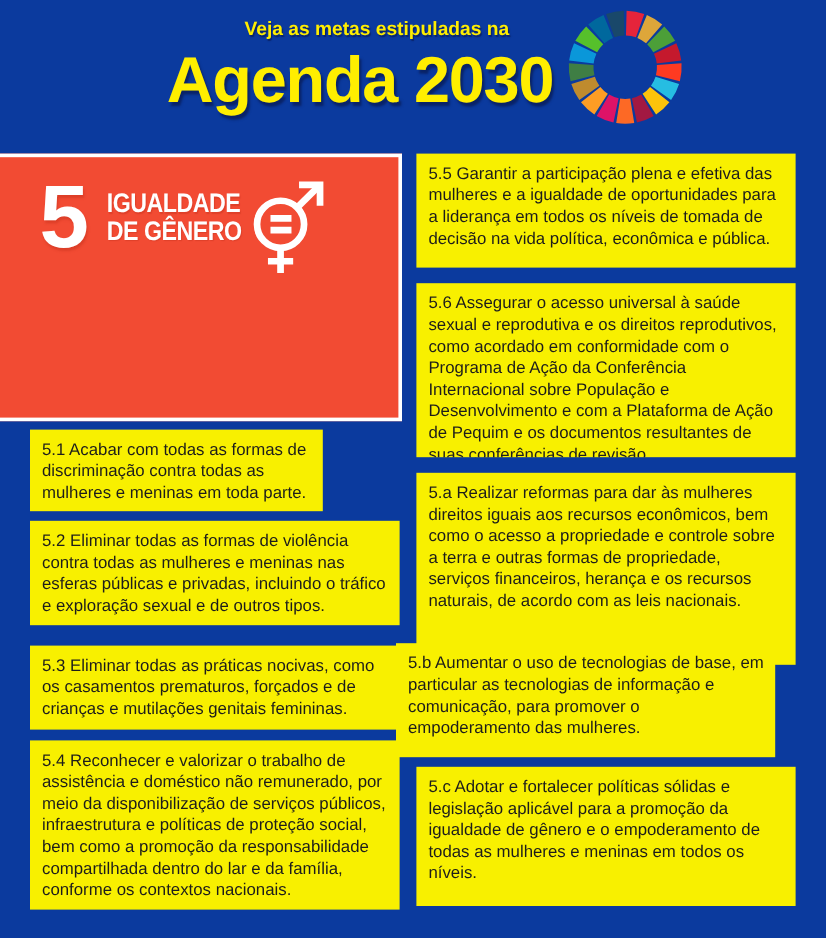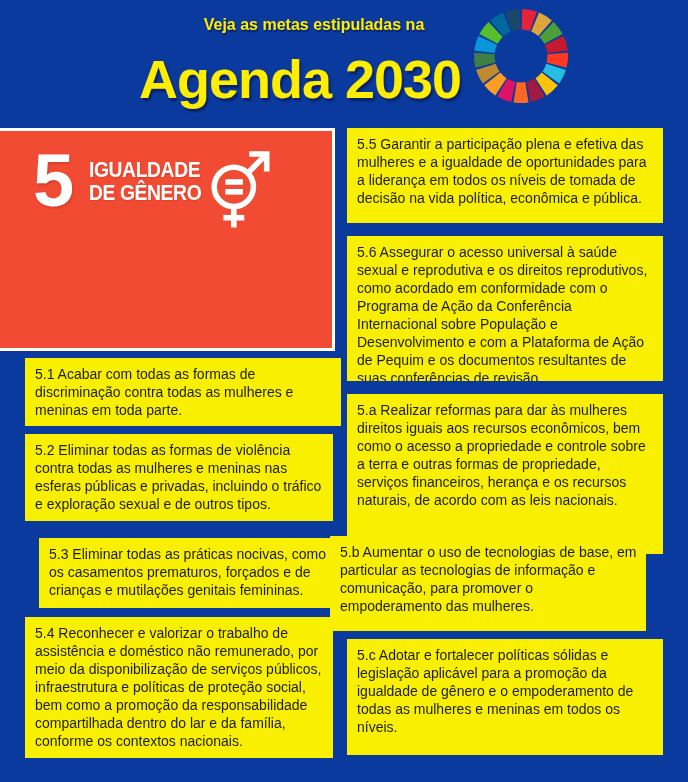--- a/index.html
+++ b/index.html
@@ -13,21 +13,21 @@
   .header-text{
     position:absolute;left:100px;top:16px;width:400px;text-align:center;
     color:var(--headline,#ffee00);
   }
   .header-sub{
     font-size:16px;font-weight:700;letter-spacing:0;
     transform:translateX(14px);
     text-shadow:1px 2px 1px rgba(8,12,50,.5);
   }
   .header-title{
-    margin-top:14px;font-size:54px;font-weight:700;letter-spacing:-1px;
+    margin-top:2px;font-size:54px;font-weight:700;letter-spacing:-1px;
     text-shadow:2px 3px 2px rgba(8,12,50,.5);
   }
   .sdg-wheel{position:absolute;left:472px;top:7px;width:98px;height:98px;}
   
   .goal-card{
     position:absolute;left:-3px;top:128px;width:332px;height:217px;
     background:var(--orange,#f24b33);
     border:3px solid #ffffff;color:#ffffff;
   }
   .goal-number{
@@ -46,23 +46,23 @@
     position:absolute;left:33px;top:104px;width:288px;
     font-size:19px;line-height:26.5px;font-weight:400;
   }
   
   .tcard{
     position:absolute;background:var(--yellow,#f8f000);
     color:#1d1d1b;font-size:14px;line-height:18px;
     padding:7px 8px 7px 10px;box-sizing:border-box;overflow:hidden;
   }
   .tcard p{margin:0;}
-  #t51{left:25px;top:358px;width:316px;height:68px}
+  #t51{left:25px;top:358px;width:244px;height:68px}
   #t52{left:25px;top:434px;width:308px;height:87px}
-  #t53{left:39px;top:538px;width:308px;height:70px}
+  #t53{left:25px;top:538px;width:308px;height:70px}
   #t54{left:25px;top:617px;width:308px;height:141px}
   #t55{left:347px;top:128px;width:316px;height:95px}
   #t56{left:347px;top:236px;width:316px;height:145px}
   #t5a{left:347px;top:394px;width:316px;height:160px}
   #t5b{left:330px;top:536px;width:316px;height:95px}
   #t5c{left:347px;top:639px;width:316px;height:116px}
 </style>
 </head>
 <body style="--bg: #0b3a9e; --headline: #ffee00; --orange: #f24b33; --yellow: #f8f000;">
 

